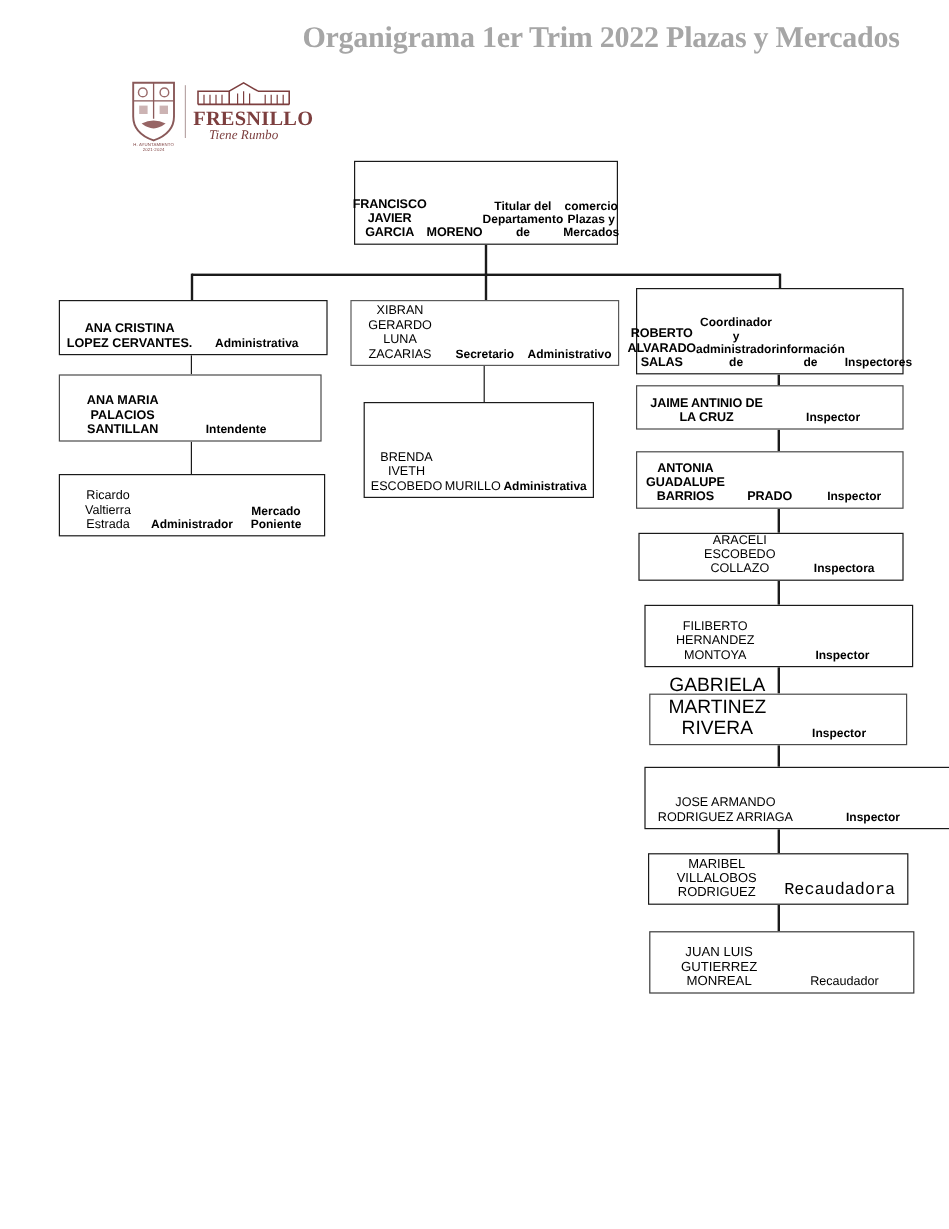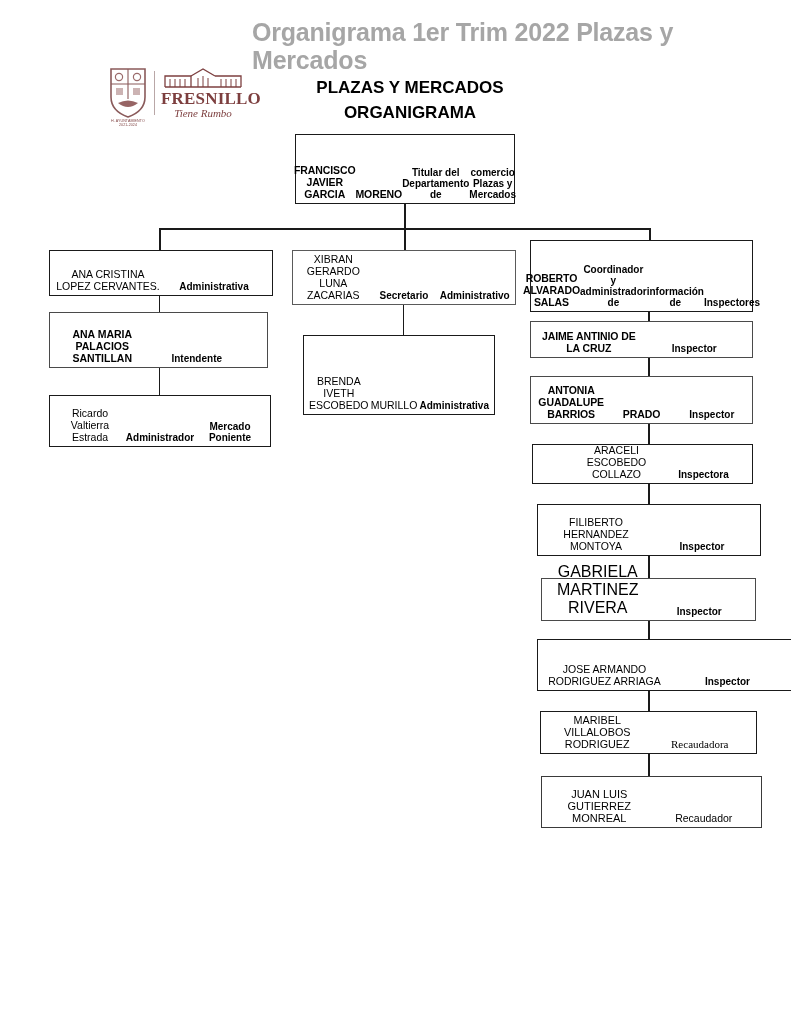--- a/index.html
+++ b/index.html
@@ -24,20 +24,21 @@
   .doc-title {
     position: absolute;
     left: 252px;
     top: 18px;
     width: 500px;
     font-size: 25px;
     font-weight: bold;
     line-height: 1.12;
     color: #a6a6a6;
     letter-spacing: -0.2px;
+    font-family: Liberation Serif, serif;
   }
 
   .logo-block {
     position: absolute;
     left: 108px;
     top: 58px;
     width: 140px;
     height: 70px;
     display: flex;
     align-items: center;
@@ -169,24 +170,20 @@
           <line x1="37" y1="11" x2="37" y2="20"></line>
           <line x1="42" y1="9" x2="42" y2="20"></line>
           <line x1="47" y1="11" x2="47" y2="20"></line>
         </g>
       </svg>
       <span class="fres">FRESNILLO</span>
       <span class="rumbo">Tiene Rumbo</span>
     </div>
   </div>
 
-  <div class="org-heading">
-    <span>PLAZAS Y MERCADOS</span>
-    <span>ORGANIGRAMA</span>
-  </div>
 
   <div class="vline" style="left:404px; top:204px; height:25px;"></div>
 
   <div class="hline" style="left:160px; top:228px; width:490px;"></div>
 
   <div class="vline" style="left:159px; top:228px; height:22px;"></div>
 
   <div class="vline" style="left:404px; top:228px; height:22px;"></div>
 
   <div class="vline" style="left:649px; top:228px; height:12px;"></div>
@@ -206,21 +203,21 @@
   <div class="vline" style="left:648px; top:754px; height:22px;"></div>
 
   <div class="node" style="left:295px; top:134px; width:220px; height:70px;">
     <span class="ln nm-caps">FRANCISCO JAVIER GARCIA</span>
     <span class="ln nm-caps">MORENO</span>
     <span class="ln role-b">Titular del Departamento de</span>
     <span class="ln role-b">comercio Plazas y Mercados</span>
   </div>
 
   <div class="node" style="left:49px; top:250px; width:224px; height:46px;">
-    <span class="ln" style="font-size:10.5px;font-weight:normal;">ANA CRISTINA LOPEZ CERVANTES.</span>
+    <span class="ln" style="font-size:10.5px;font-weight:bold;">ANA CRISTINA LOPEZ CERVANTES.</span>
     <span class="ln role-b" style="margin-top:11px;">Administrativa</span>
   </div>
 
   <div class="node" style="left:49px; top:312px; width:219px; height:56px; border-color:#4a4a4a;">
     <span class="ln" style="font-size:10.5px;font-weight:bold;">ANA MARIA PALACIOS SANTILLAN</span>
     <span class="ln role-b">Intendente</span>
     <span style="flex:0 0 18px;"></span>
   </div>
 
   <div class="node" style="left:49px; top:395px; width:222px; height:52px;">
@@ -274,21 +271,21 @@
     <span class="ln role-b">Inspector</span>
   </div>
 
   <div class="node" style="left:537px; top:639px; width:258px; height:52px;">
     <span class="ln" style="font-size:10.5px;font-weight:normal;">JOSE ARMANDO RODRIGUEZ ARRIAGA</span>
     <span class="ln role-b" style="margin-top:10px;">Inspector</span>
   </div>
 
   <div class="node" style="left:540px; top:711px; width:217px; height:43px;">
     <span class="ln" style="font-size:10.8px;font-weight:normal;">MARIBEL VILLALOBOS RODRIGUEZ</span>
-    <span class="ln" style="font-family:Liberation Serif, serif;font-size:11px;">Recaudadora</span>
+    <span class="ln" style="font-family:Liberation Mono, monospace;font-size:14px;">Recaudadora</span>
   </div>
 
   <div class="node" style="left:541px; top:776px; width:221px; height:52px; border-color:#3a3a3a;">
     <span class="ln" style="font-size:11px;font-weight:normal;">JUAN LUIS GUTIERREZ MONREAL</span>
     <span class="ln" style="font-size:10.5px;font-weight:normal;">Recaudador</span>
   </div>
 
 </div>
 
 </body></html>

